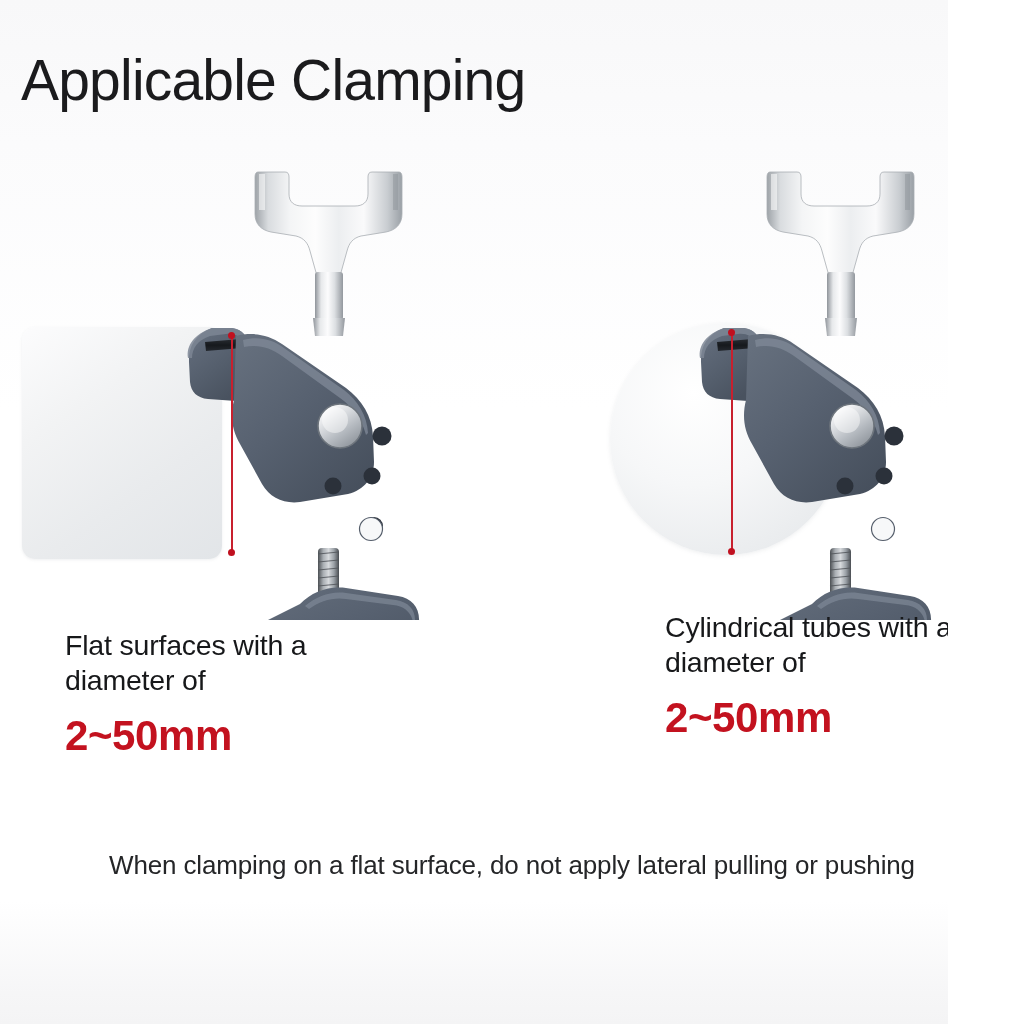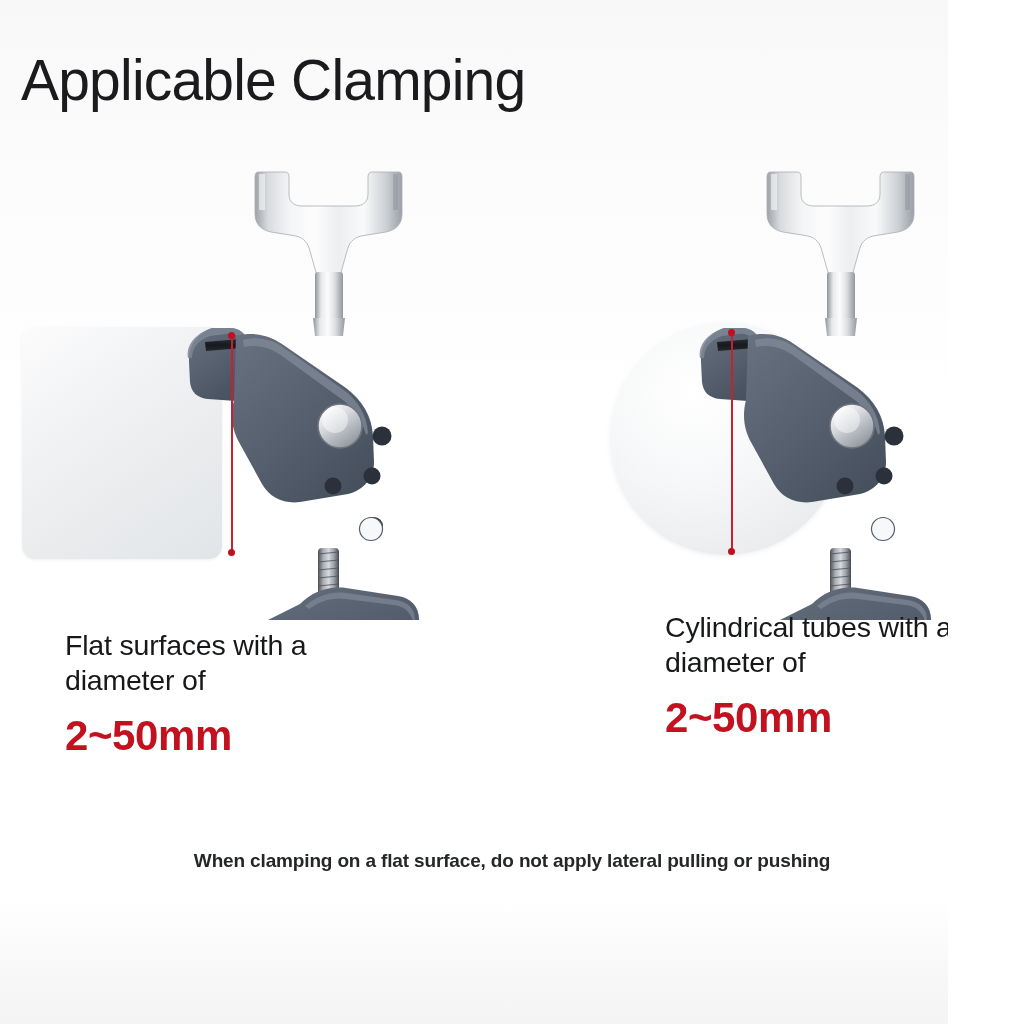--- a/index.html
+++ b/index.html
@@ -112,22 +112,22 @@
 
   
   #footer {
     position: absolute;
     left: 0;
     top: 848px;
     width: 1024px;
     text-align: center;
   }
   #footer .f-line {
-    font-size: 19px;
-    font-weight: 700;
+    font-size: 26px;
+    font-weight: 400;
     color: #252628;
     line-height: 1.38;
     letter-spacing: -0.15px;
   }
 </style>
 </head>
 <body>
 
 <div id="page">
 

